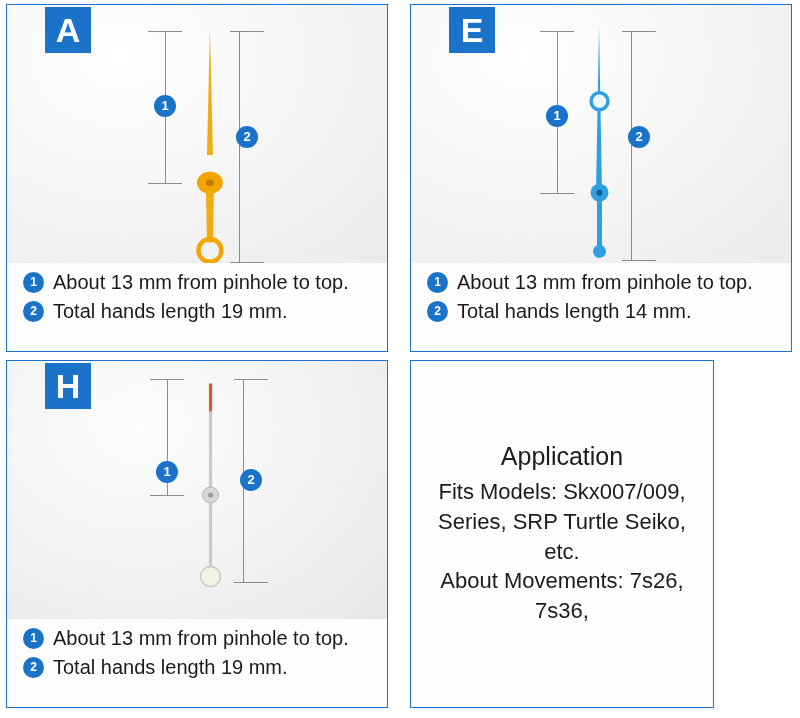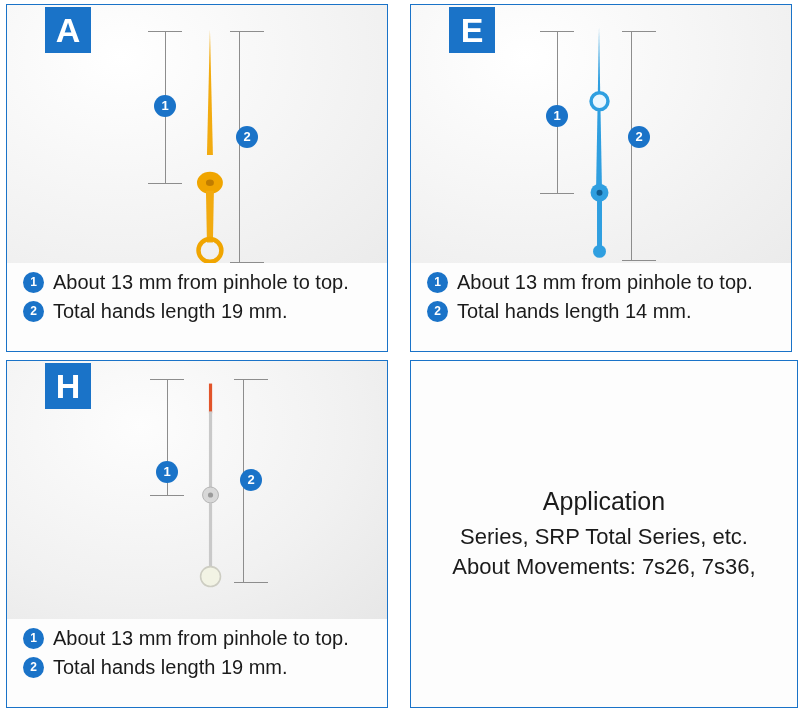--- a/index.html
+++ b/index.html
@@ -18,21 +18,21 @@
   .panel {
     position: absolute;
     background: #fdfdfd;
     border: 1px solid #1a73c8;
     box-sizing: border-box;
     overflow: hidden;
   }
   .panel-a { left: 6px;   top: 4px;   width: 382px; height: 348px; }
   .panel-e { left: 410px; top: 4px;   width: 382px; height: 348px; }
   .panel-h { left: 6px;   top: 360px; width: 382px; height: 348px; }
-  .panel-app { left: 410px; top: 360px; width: 388px; height: 348px; }
+  .panel-app { left: 410px; top: 360px; width: 304px; height: 348px; }
 
   
   .photo {
     position: absolute;
     left: 0; top: 0;
     width: 100%;
     height: 258px;
     background:
       radial-gradient(ellipse at 30% 20%, #ffffff 0%, #f4f4f4 55%, #ebebeb 100%);
     overflow: hidden;
@@ -268,18 +268,19 @@
       <div class="caprow">
         <span class="capnum">2</span>
         <span class="captext">Total hands length 19 mm.</span>
       </div>
     </div>
   </div>
 
   <div class="panel panel-app">
     <div class="app-wrap">
       <div class="app-title">Application</div>
-      <div class="app-line">Series, SRP Total Series, etc.</div>
+      <div class="app-line">Fits Models: Skx007/009,</div>
+      <div class="app-line">Series, SRP Turtle Seiko, etc.</div>
       <div class="app-line">About Movements: 7s26, 7s36,</div>
     </div>
   </div>
 
 </div>
 
 </body></html>

